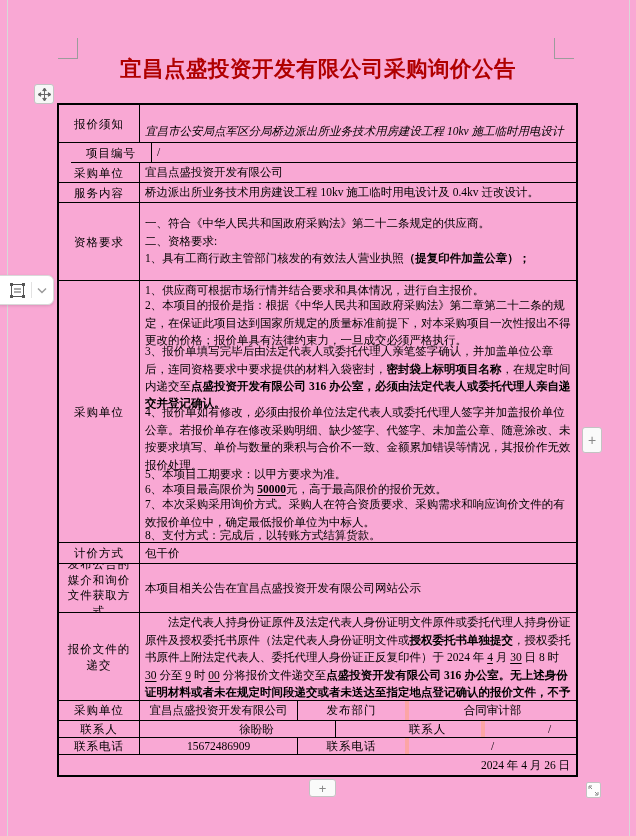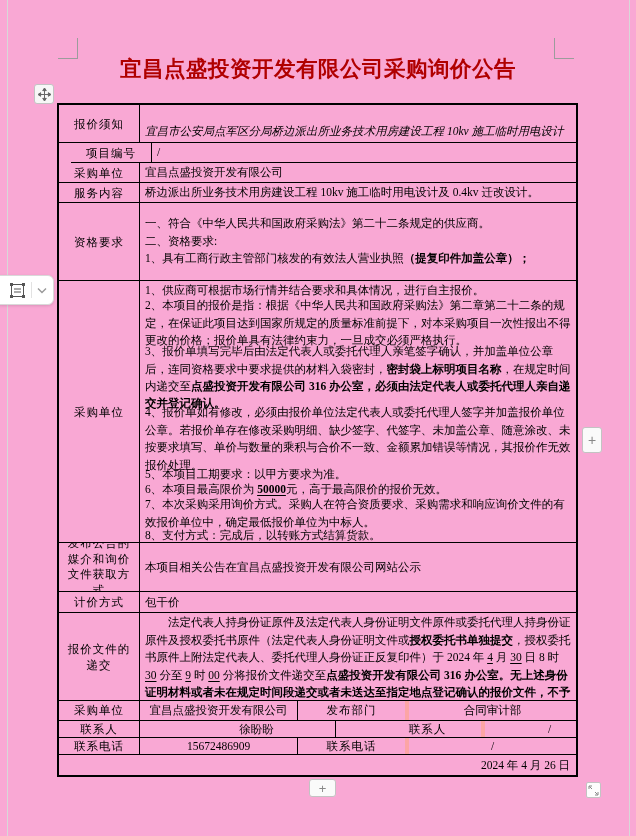--- a/index.html
+++ b/index.html
@@ -151,28 +151,28 @@
           <div class="rline"><span>2、本项目的报价是指：根据《中华人民共和国政府采购法》第二章第二十二条的规定，在保证此项目达到国家所规定的质量标准前提下，对本采购项目一次性报出不得更改的价格；报价单具有法律约束力，一旦成交必须严格执行。</span></div>
           <div class="rline"><span>3、报价单填写完毕后由法定代表人或委托代理人亲笔签字确认，并加盖单位公章后，连同资格要求中要求提供的材料入袋密封，</span><span class="b">密封袋上标明项目名称</span><span>，在规定时间内递交至</span><span class="b">点盛投资开发有限公司 316 办公室，必须由法定代表人或委托代理人亲自递交并登记确认。</span></div>
           <div class="rline"><span>4、报价单如有修改，必须由报价单位法定代表人或委托代理人签字并加盖报价单位公章。若报价单存在修改采购明细、缺少签字、代签字、未加盖公章、随意涂改、未按要求填写、单价与数量的乘积与合价不一致、金额累加错误等情况，其报价作无效报价处理。</span></div>
           <div class="rline"><span>5、本项目工期要求：以甲方要求为准。</span></div>
           <div class="rline"><span>6、本项目最高限价为 </span><span class="b u">50000</span><span>元，高于最高限价的报价无效。</span></div>
           <div class="rline"><span>7、本次采购采用询价方式。采购人在符合资质要求、采购需求和响应询价文件的有效报价单位中，确定最低报价单位为中标人。</span></div>
           <div class="rline"><span>8、支付方式：完成后，以转账方式结算货款。</span></div>
         </div>
     </div>
 
+    <div class="trow r7">
+      <div class="cell label">计价方式</div>
+      <div class="cell content">包干价</div>
+    </div>
+
     <div class="trow r8">
       <div class="cell label" style="line-height:15.5px;">发布公告的媒介和询价文件获取方式</div>
       <div class="cell content">本项目相关公告在宜昌点盛投资开发有限公司网站公示</div>
-    </div>
-
-    <div class="trow r7">
-      <div class="cell label">计价方式</div>
-      <div class="cell content">包干价</div>
     </div>
 
     <div class="trow r9">
       <div class="cell label">报价文件的递交</div>
       <div class="cell content">
           <div class="rline"><span>　　法定代表人持身份证原件及法定代表人身份证明文件原件或委托代理人持身份证原件及授权委托书原件（法定代表人身份证明文件或</span><span class="b">授权委托书单独提交</span><span>，授权委托书原件上附法定代表人、委托代理人身份证正反复印件）于 2024 年 </span><span class="u">4</span><span> 月 </span><span class="u">30</span><span> 日 8 时 </span><span class="u">30</span><span> 分至 </span><span class="u">9</span><span> 时 </span><span class="u">00</span><span> 分将报价文件递交至</span><span class="b">点盛投资开发有限公司 316 办公室。无上述身份证明材料或者未在规定时间段递交或者未送达至指定地点登记确认的报价文件，不予受理。</span></div>
         </div>
     </div>
 
     <div class="trow r10">

